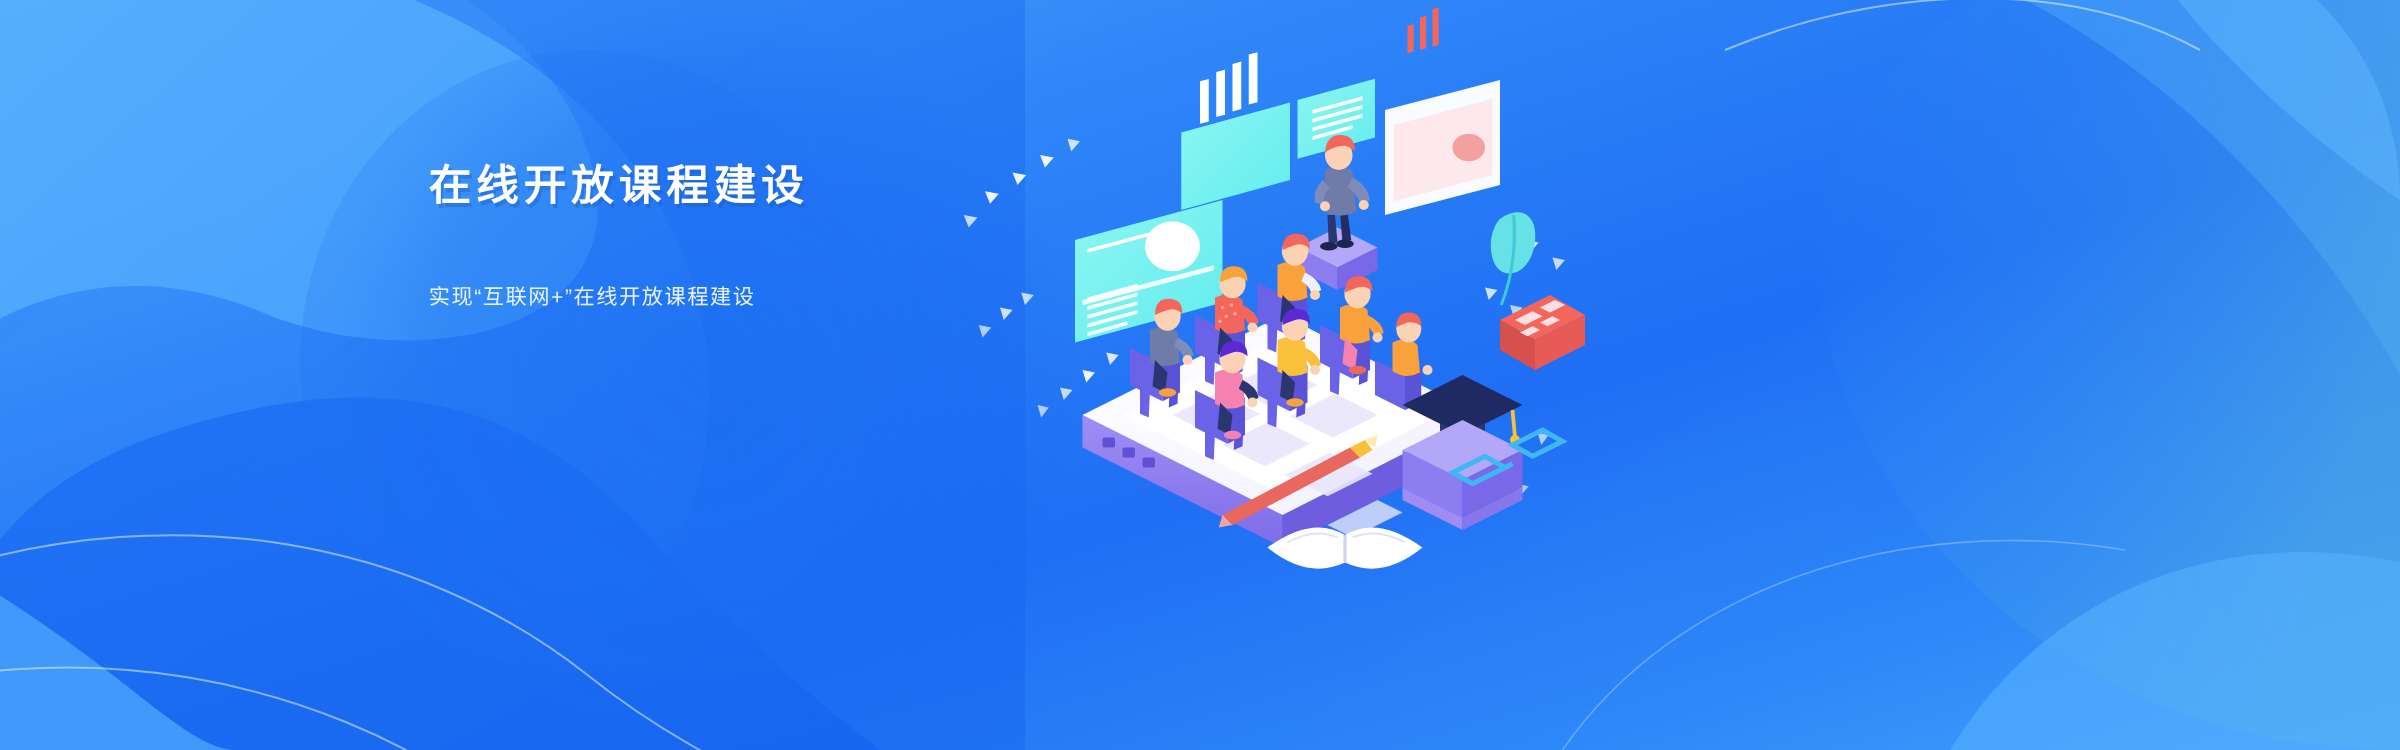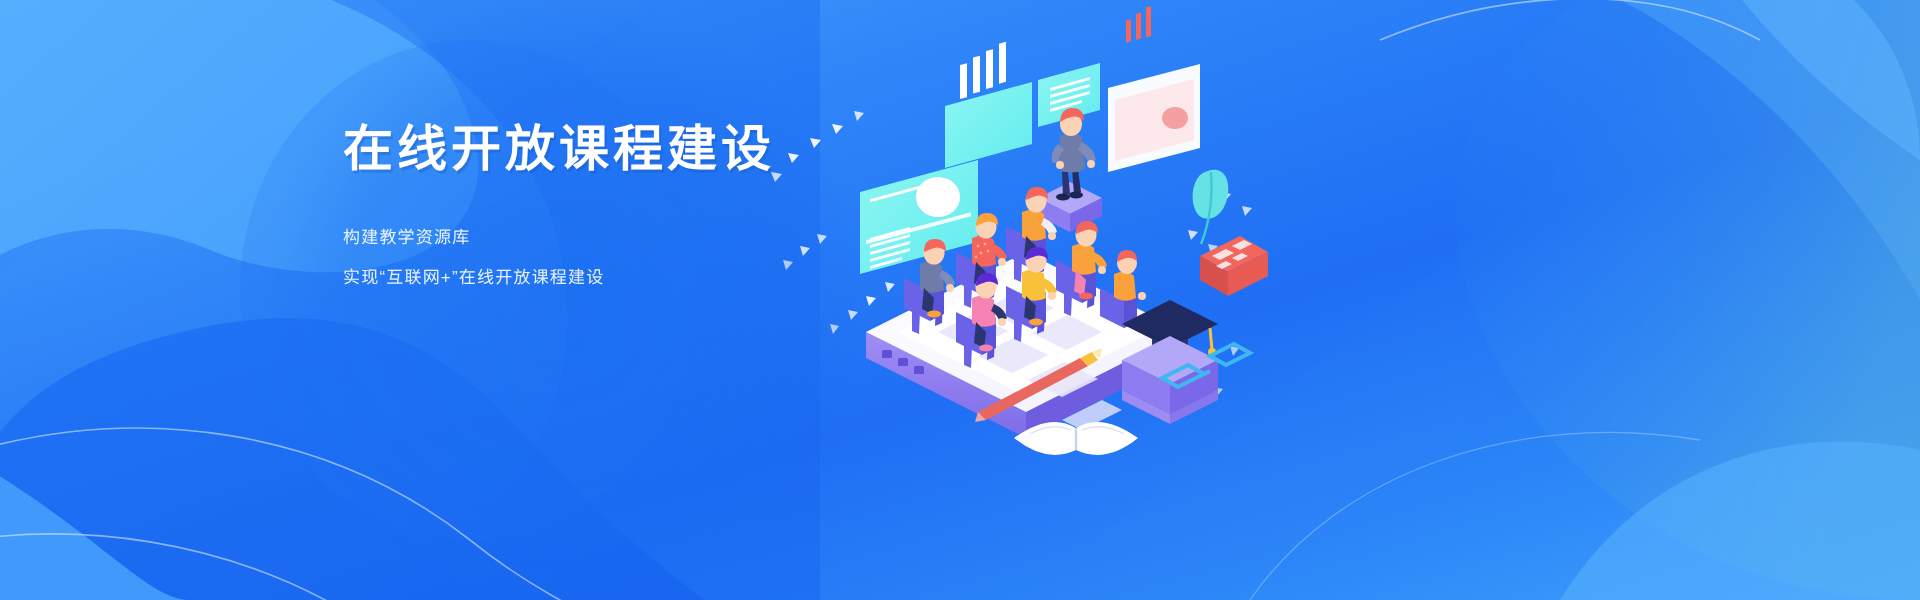--- a/index.html
+++ b/index.html
@@ -15,21 +15,21 @@
   }
   .layer{position:absolute;inset:0;pointer-events:none;}
   .layer svg{display:block;width:1920px;height:600px;}
 
   
   .copy{
     position:absolute;left:343px;top:118px;width:720px;z-index:40;
   }
   .title{
     margin:0;
-    font-size:50px;
+    font-size:34px;
     line-height:62px;
     font-weight:700;
     letter-spacing:4px;
     color:#ffffff;
     text-shadow:2px 3px 0 rgba(22,86,190,.35);
     white-space:nowrap;
   }
   .sub-list{margin:0;padding:0;list-style:none;margin-top:38px;}
   .sub-list li{
     font-size:17px;
@@ -123,21 +123,20 @@
         <g fill="none" stroke="#cfe7ff" stroke-opacity=".35" stroke-width="1.3">
           <path d="M1250,600 C 1340,470 1520,410 1700,440"></path>
         </g>
       </g>
     </svg>
   </div>
 
   <div class="copy">
     <h1 class="title">在线开放课程建设</h1>
     <ul class="sub-list">
-      <li>构建教学资源库</li>
       <li>实现“互联网+”在线开放课程建设</li>
     </ul>
   </div>
 
   <div class="illus">
     <svg viewBox="0 0 520 390" xmlns="http://www.w3.org/2000/svg">
       <defs>
         <linearGradient id="scr" x1="0" y1="0" x2="1" y2="1">
           <stop offset="0%" stop-color="#8df6f2"></stop>
           <stop offset="100%" stop-color="#62ecef"></stop>

